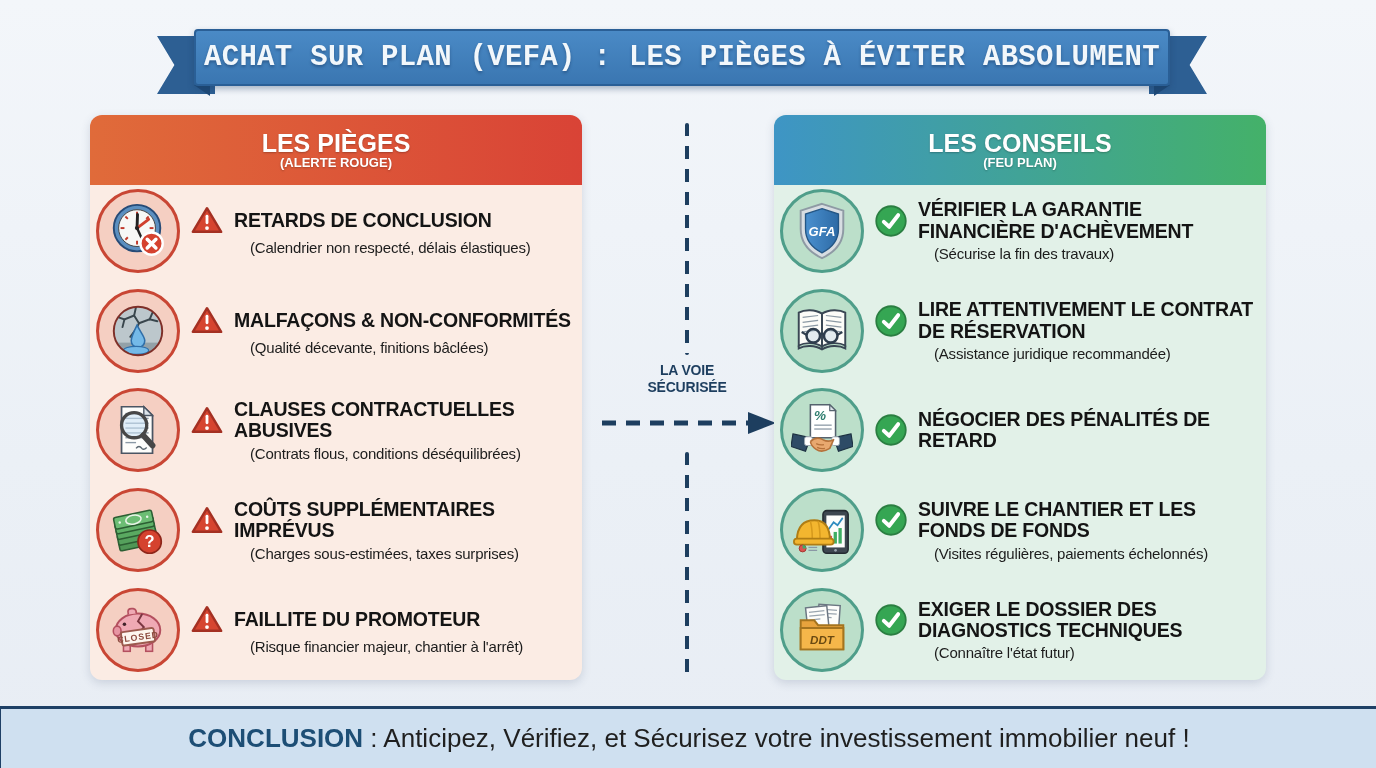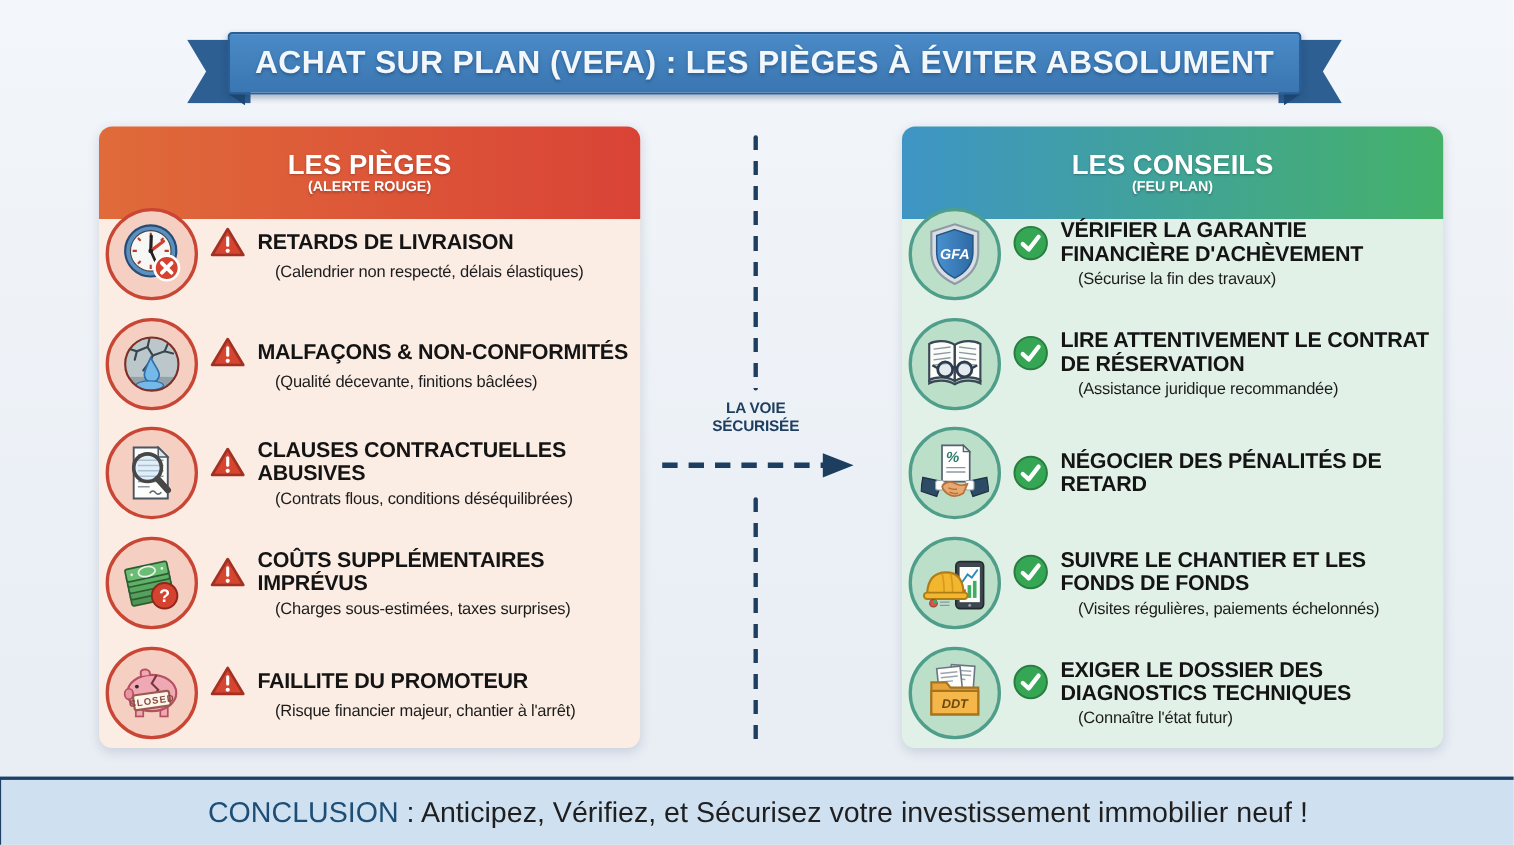--- a/index.html
+++ b/index.html
@@ -4,21 +4,21 @@
 <style>
   * { box-sizing: border-box; margin: 0; padding: 0; }
   html,body { width:1376px; height:768px; overflow:hidden; }
   body {
     position: relative;
     font-family: "Liberation Sans", "DejaVu Sans", sans-serif;
     background: linear-gradient(180deg,#f3f6fa 0%,#ebf0f6 60%,#e8edf4 100%);
   }
 
   
-  .banner { position:absolute; left:170px; top:14px; width:1050px; height:84px; }
+  .banner { position:absolute; left:157px; top:14px; width:1050px; height:84px;font-family:Liberation Mono, monospace; }
   .banner .tail { position:absolute; top:22px; width:58px; height:58px; background:#2d5f93; }
   .banner .tail.left  { left:0;  clip-path:polygon(0 0,100% 0,100% 100%,0 100%,30% 50%); }
   .banner .tail.right { right:0; clip-path:polygon(0 0,100% 0,70% 50%,100% 100%,0 100%); }
   .banner .fold { position:absolute; width:16px; height:11px; background:#1e4a78; top:71px; }
   .banner .fold.left { left:37px; clip-path:polygon(0 0,100% 0,100% 100%); }
   .banner .fold.right { right:37px; clip-path:polygon(0 0,100% 0,0 100%); }
   .banner .band {
     position:absolute; left:37px; right:37px; top:15px; height:57px;
     background:linear-gradient(180deg,#4a8ac6,#3a76b1);
     border:2px solid #2a5f96; border-radius:4px;
@@ -27,23 +27,23 @@
   }
   .banner .band h1 {
     color:#f2f7fb; font-size:29px; font-weight:bold; letter-spacing:.3px;
     text-shadow:0 2px 3px rgba(20,50,90,.45); white-space:nowrap;
   }
 
   
   .panel { position:absolute; top:115px; width:492px; height:565px; border-radius:12px;
            box-shadow:0 3px 10px rgba(60,80,110,.18); }
   .panel.left  { left:90px;  background:#fbece4; }
-  .panel.right { left:820px; background:#e2f1e8; }
+  .panel.right { left:774px; background:#e2f1e8; }
   .panel-header {
-    height:84px; border-radius:12px 12px 0 0;
+    height:70px; border-radius:12px 12px 0 0;
     display:flex; flex-direction:column; align-items:center; justify-content:center;
   }
   .panel.left  .panel-header { background:linear-gradient(90deg,#e06b3a,#d94336); }
   .panel.right .panel-header { background:linear-gradient(90deg,#3e95c5,#44b169); }
   .panel-header .ph-title { color:#fff; font-size:25px; font-weight:bold; line-height:1.05;
                             text-shadow:0 1px 2px rgba(0,0,0,.25); }
   .panel-header .ph-sub   { color:#fff; font-size:13px; font-weight:bold; line-height:1.1;
                             text-shadow:0 1px 2px rgba(0,0,0,.25); }
 
   .rows { position:absolute; top:66px; left:0; right:0; bottom:0; }
@@ -69,21 +69,21 @@
                color:#1d3e5f; font-size:14px; font-weight:bold; line-height:1.18; letter-spacing:-.2px; }
   .mid-arrow { position:absolute; left:600px; top:409px; }
 
   
   .conclusion {
     position:absolute; left:-2px; right:-4px; top:706px; height:70px;
     background:#cfe0f0; border:3px solid #1e4066;
     display:flex; align-items:flex-start; justify-content:center;
   }
   .conclusion .line { margin-top:14px; font-size:26px; color:#1f1f1f; white-space:nowrap; }
-  .conclusion .c-label { color:#1d4e75; font-weight:normal; }
+  .conclusion .c-label { color:#1d4e75; font-weight:bold; }
 
   svg { display:block; }
 </style>
 </head>
 <body>
 
 <div class="banner">
   <div class="tail left"></div>
   <div class="tail right"></div>
   <div class="fold left"></div>
@@ -128,21 +128,21 @@
       </div>
       <div class="content">
         <div class="title-row">
           <span class="badge">
             <svg width="34" height="31" viewBox="0 0 36 32">
               <path d="M18 3 L33 28 H3 Z" fill="#d64530" stroke="#a43022" stroke-width="2.6" stroke-linejoin="round"></path>
               <rect x="16.5" y="10" width="3" height="10" rx="1.5" fill="#fff"></rect>
               <circle cx="18" cy="24" r="2" fill="#fff"></circle>
             </svg>
           </span>
-          <h3 class="item-title">RETARDS DE LIVRAISON</h3>
+          <h3 class="item-title">RETARDS DE CONCLUSION</h3>
         </div>
         <p class="item-sub">(Calendrier non respecté, délais élastiques)</p>
       </div>
     </div>
 
     <div class="row">
       <div class="iconCircle">
         <svg width="62" height="62" viewBox="0 0 64 64">
           <defs>
               <clipPath id="crkclip">

